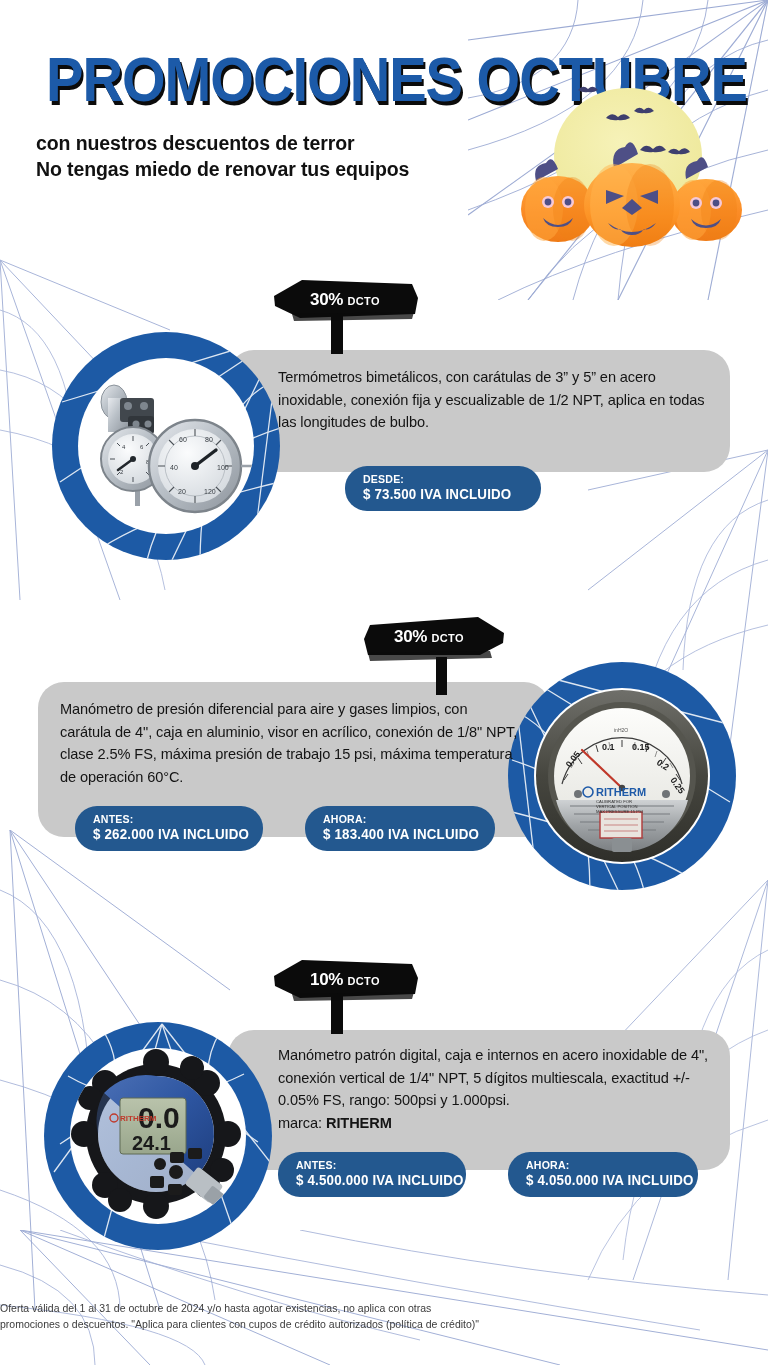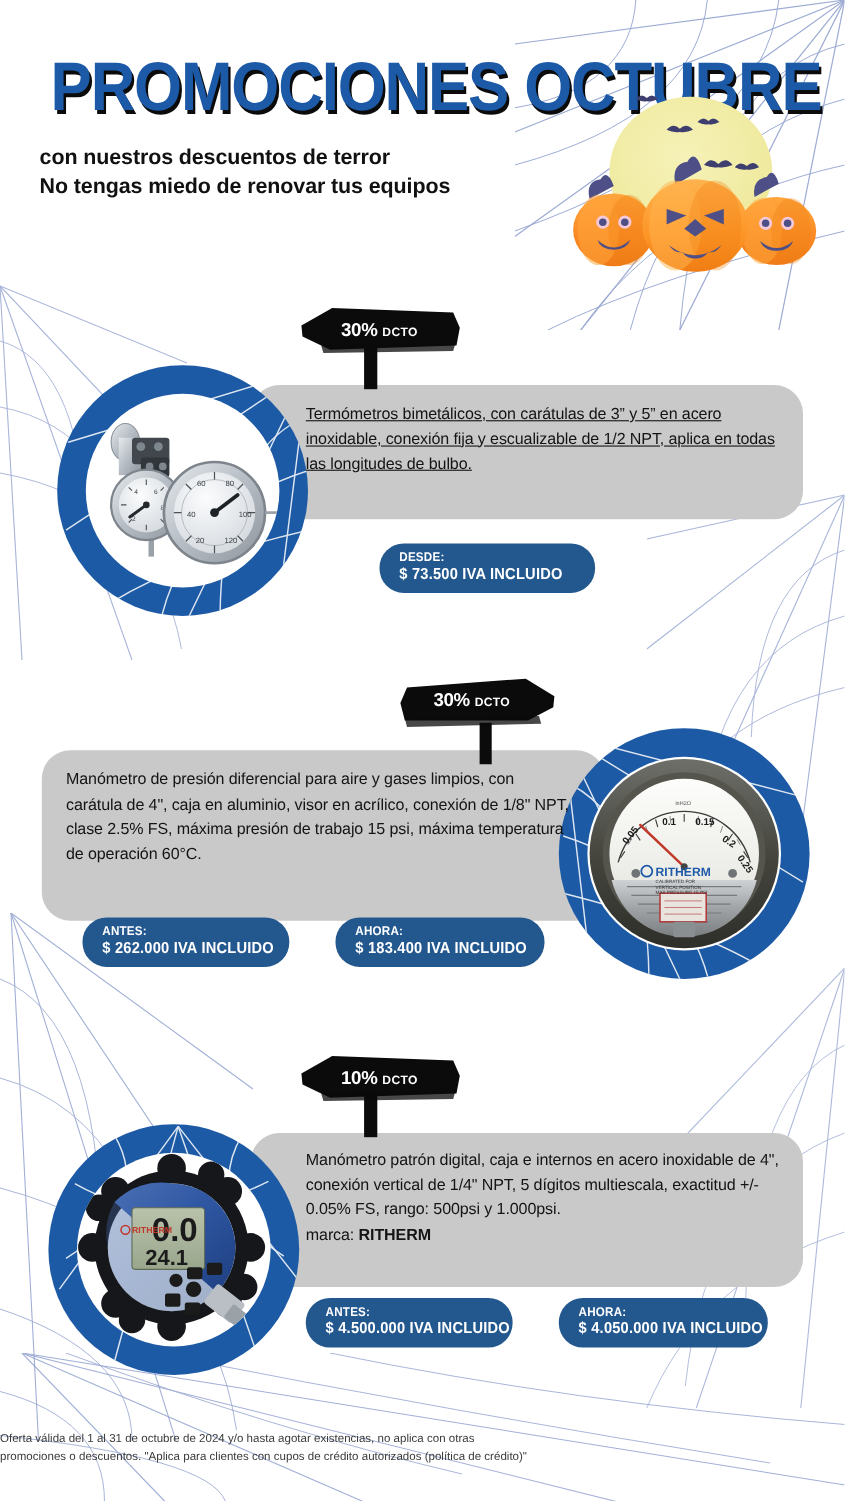--- a/index.html
+++ b/index.html
@@ -73,21 +73,20 @@
   .ring-web{position:absolute;left:0;top:0;}
 
   
   .badge{
     position:absolute;
     background:#23588f;
     border-radius:22px;
     padding:7px 18px 8px 18px;
     color:#ffffff;
     box-sizing:border-box;
-    margin-top:28px;
   }
   .badge .lbl{
     display:block;
     font-size:11.5px;
     font-weight:bold;
     line-height:13px;
     letter-spacing:0.2px;
     transform:scaleX(0.92);
     transform-origin:left center;
   }
@@ -394,21 +393,21 @@
               <text x="126" y="136">120</text>
           </g>
           <line x1="117" y1="108" x2="138" y2="92" stroke="#1e2328" stroke-width="3.4" stroke-linecap="round"></line>
           <circle cx="117" cy="108" r="4" fill="#1e2328"></circle>
 
           <line x1="163" y1="108" x2="176" y2="108" stroke="#9aa1a9" stroke-width="2.4"></line>
         </svg>
       </div>
     </div>
 
-    <div class="desc" style="left:278px;top:366px;width:432px;text-decoration:underline;">Termómetros bimetálicos, con carátulas de 3” y 5” en acero inoxidable, conexión fija y escualizable de 1/2 NPT, aplica en todas las longitudes de bulbo.</div>
+    <div class="desc" style="left:278px;top:366px;width:432px;">Termómetros bimetálicos, con carátulas de 3” y 5” en acero inoxidable, conexión fija y escualizable de 1/2 NPT, aplica en todas las longitudes de bulbo.</div>
 
     <div class="badge" style="left:345px;top:466px;width:196px;">
       <span class="lbl">DESDE:</span>
       <span class="val">$ 73.500 IVA INCLUIDO</span>
     </div>
   </div>
 
   <div class="section" style="top:0;">
 
     <div class="graybox" style="left:38px;top:682px;width:512px;height:155px;"></div>

